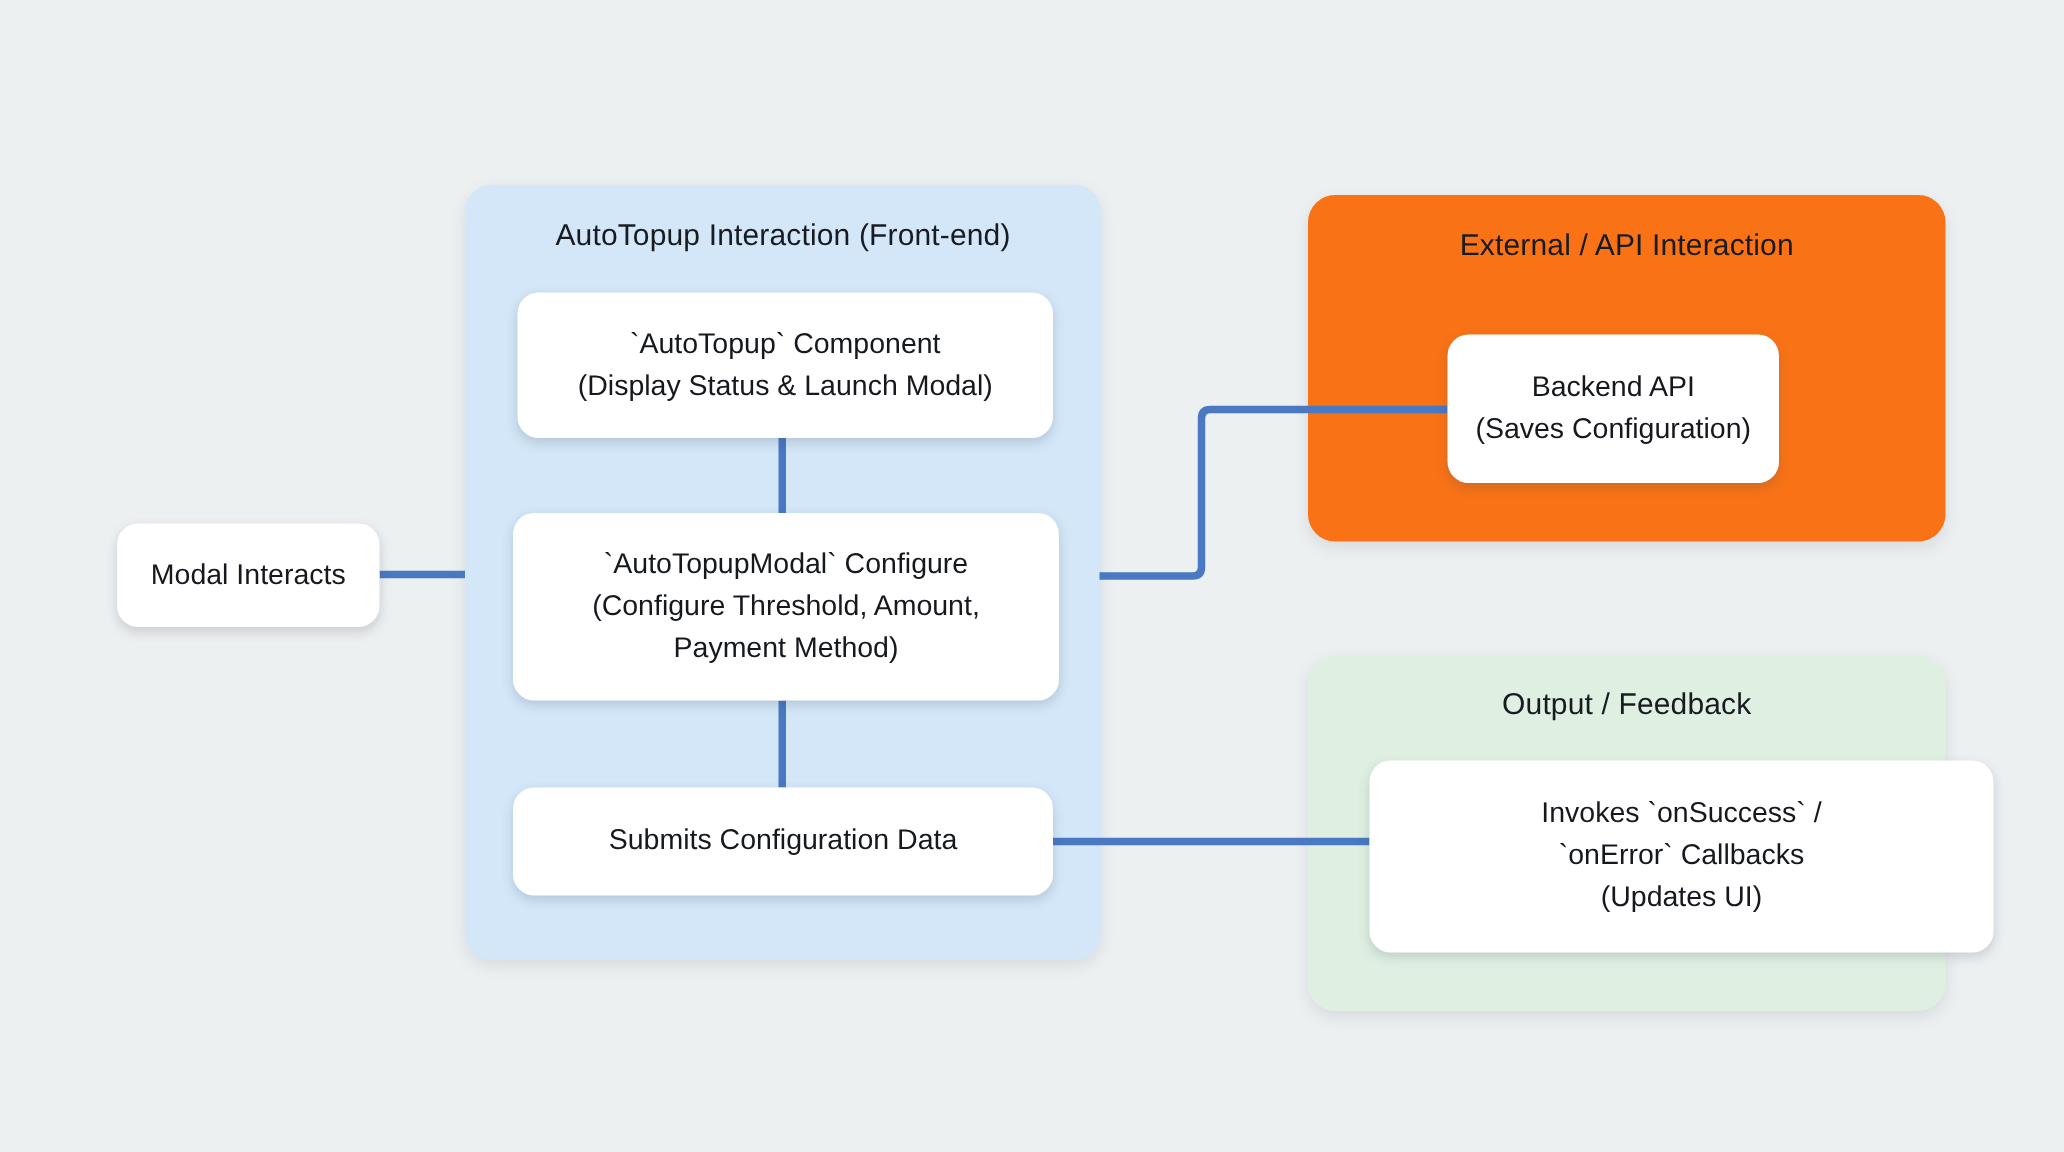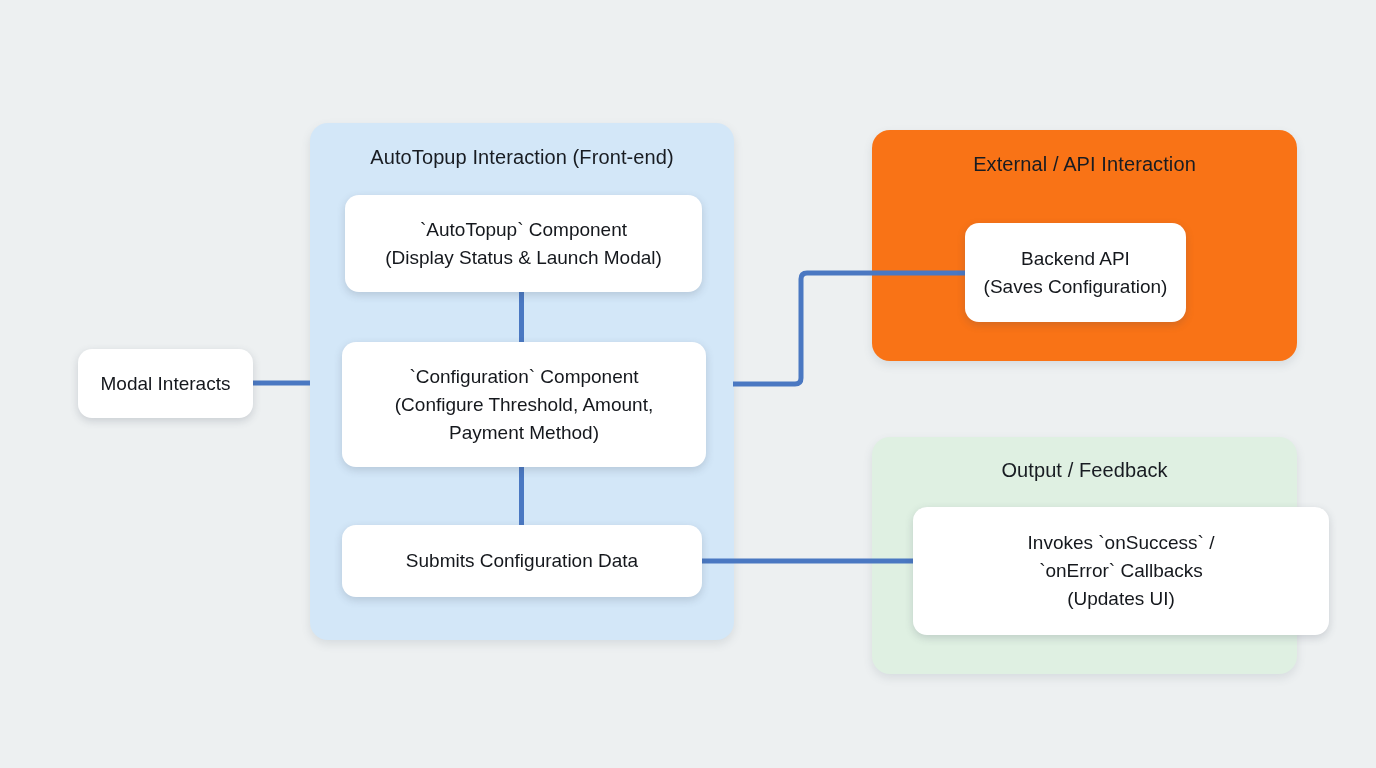--- a/index.html
+++ b/index.html
@@ -102,21 +102,21 @@
     <path d="M521.5 467 V525"></path>
     <path d="M733 384 H795 Q801 384 801 378 V279 Q801 273 807 273 H965"></path>
     <path d="M702 561 H913"></path>
   </svg>
 
   <div class="node node-user">Modal Interacts</div>
 
   <div class="node node-autotopup">`AutoTopup` Component
 (Display Status &amp; Launch Modal)</div>
 
-  <div class="node node-modal">`Configuration` Component
+  <div class="node node-modal">`AutoTopupModal` Configure
 (Configure Threshold, Amount,
 Payment Method)</div>
 
   <div class="node node-submits">Submits Configuration Data</div>
 
   <div class="node node-backend">Backend API
 (Saves Configuration)</div>
 
   <div class="node node-callbacks">Invokes `onSuccess` /
 `onError` Callbacks

